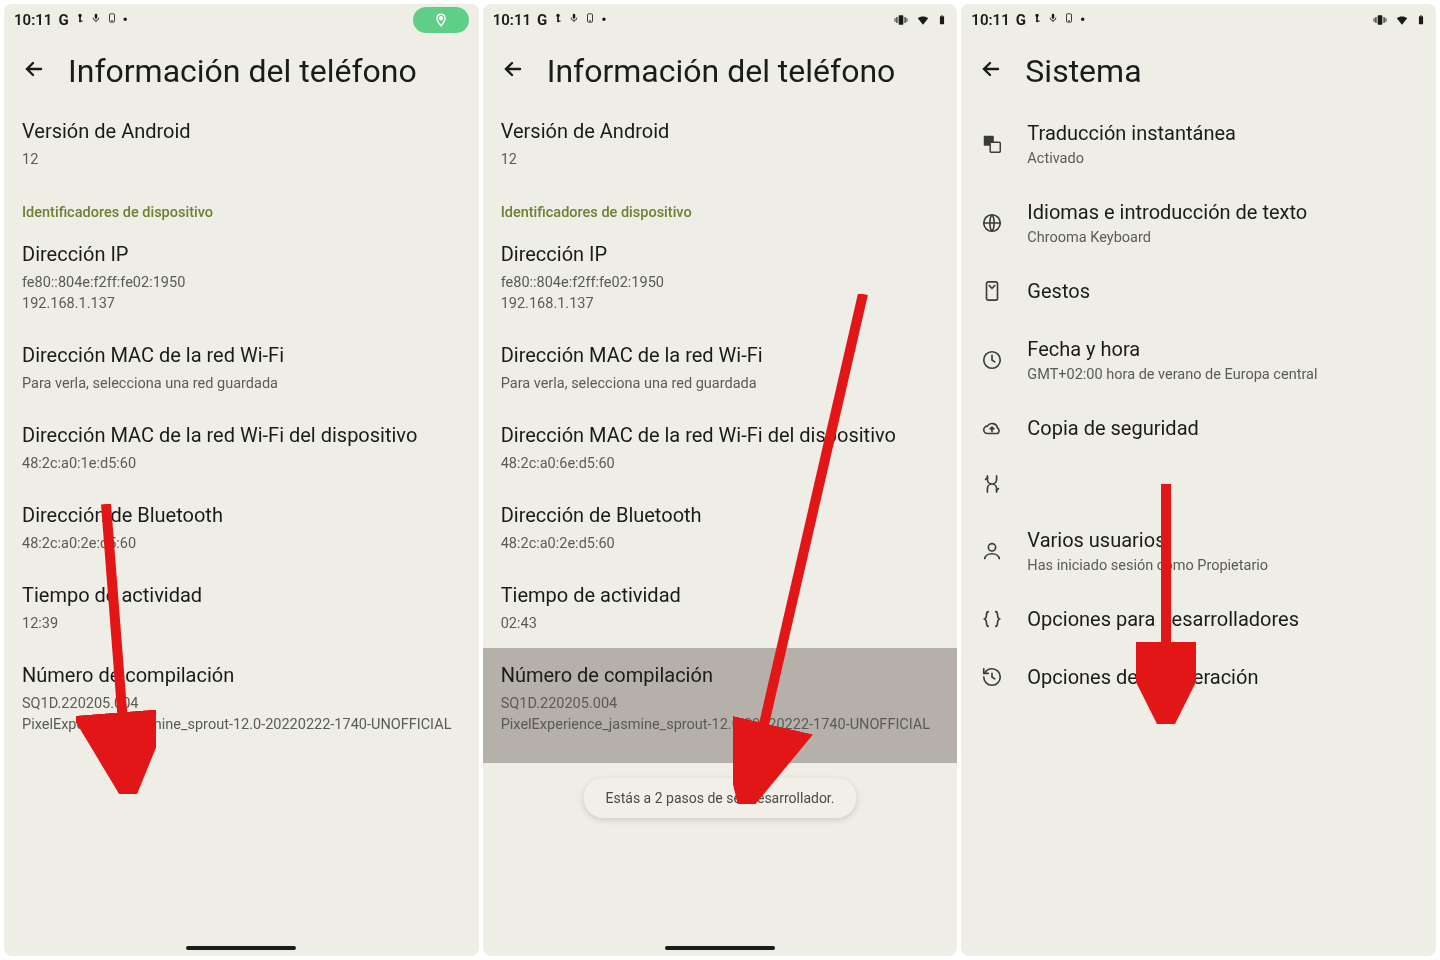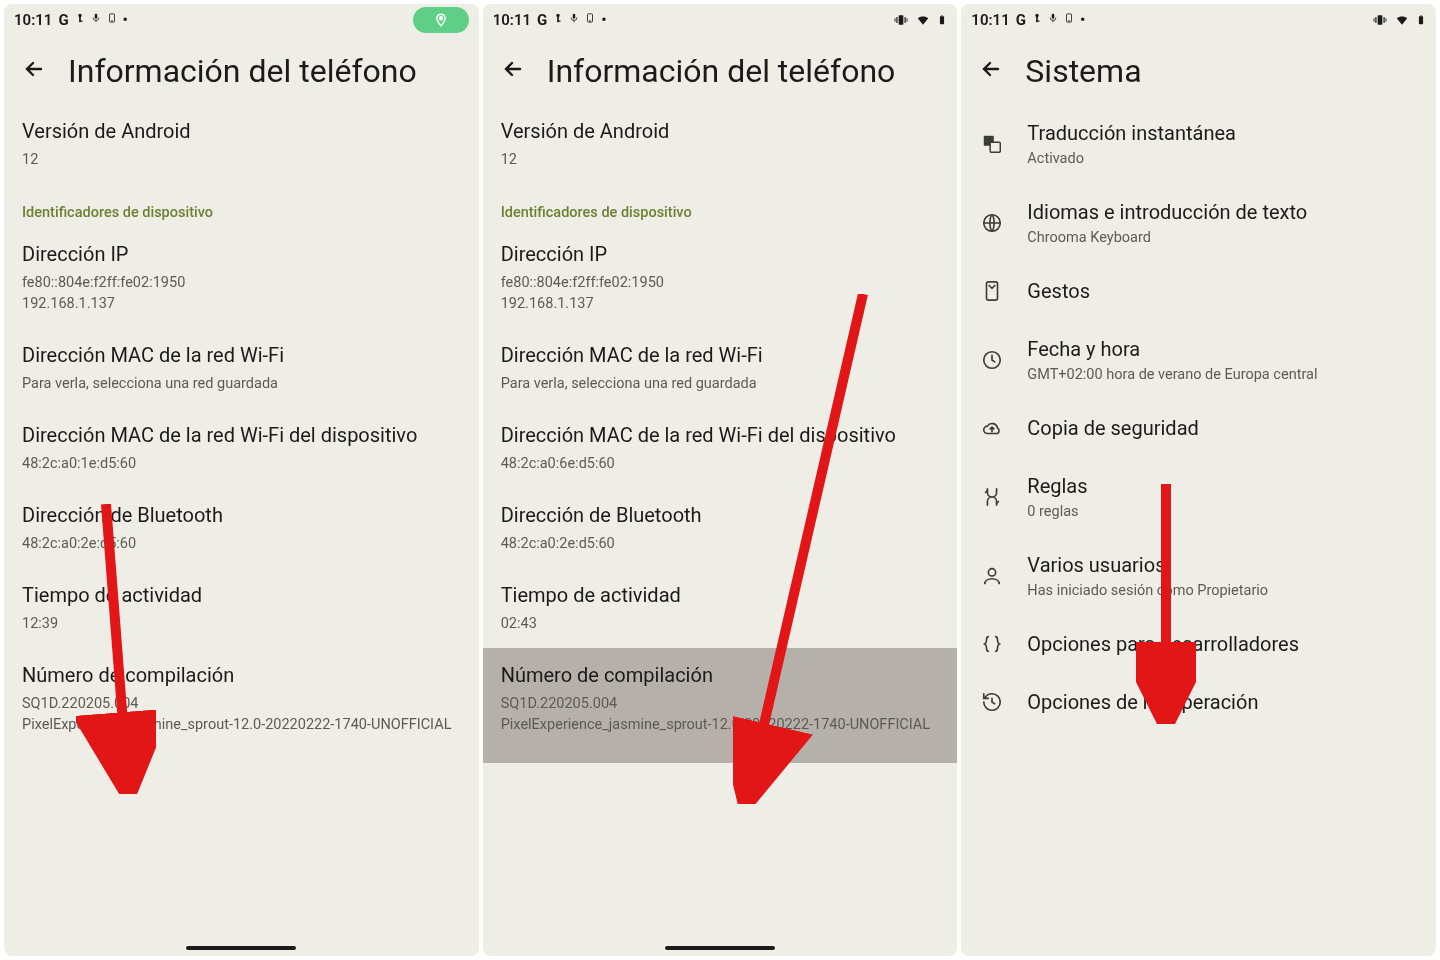--- a/index.html
+++ b/index.html
@@ -315,20 +315,21 @@
     <div class="row">
       <div class="title">Tiempo de actividad</div>
       <div class="sub">02:43</div>
     </div>
     <div class="row highlighted">
       <div class="title">Número de compilación</div>
       <div class="sub">SQ1D.220205.004</div>
       <div class="sub" style="margin-top:0">PixelExperience_jasmine_sprout-12.0-20220222-1740-UNOFFICIAL</div>
     </div>
   </div>
+  <div class="toast">Estás a 2 pasos de ser desarrollador.</div>
   <div class="home-indicator"></div>
   <svg class="arrow" style="left:250px;top:290px" width="140" height="510">
     <defs>
         <marker id="ah2" markerWidth="10" markerHeight="10" refX="5" refY="5" orient="auto">
           <path d="M0,0 L10,5 L0,10 z" fill="#e21616"></path>
         </marker>
       </defs>
     <line x1="130" y1="0" x2="20" y2="478" stroke="#e21616" stroke-width="10" marker-end="url(#ah2)"></line>
   </svg>
 </div>
@@ -456,24 +457,20 @@
       </div>
     </div>
 
     <div class="sysrow">
       <span class="icon">
         <svg width="22" height="22" viewBox="0 0 24 24" fill="none" stroke="#3b3b38" stroke-width="1.8">
             <path d="M7 3v4a5 5 0 005 5 5 5 0 00-5 5v4M17 3v4a5 5 0 01-5 5 5 5 0 015 5v4" stroke-linecap="round"></path>
             <path d="M5 7l2-2M19 17l-2 2" stroke-linecap="round"></path>
           </svg>
       </span>
-      <div class="labels">
-        <div class="title">Reglas</div>
-        <div class="sub">0 reglas</div>
-      </div>
     </div>
 
     <div class="sysrow">
       <span class="icon">
         <svg width="22" height="22" viewBox="0 0 24 24" fill="none" stroke="#3b3b38" stroke-width="1.8">
             <circle cx="12" cy="8" r="4"></circle>
             <path d="M4 21c0-4 4-6 8-6s8 2 8 6"></path>
           </svg>
       </span>
       <div class="labels">

